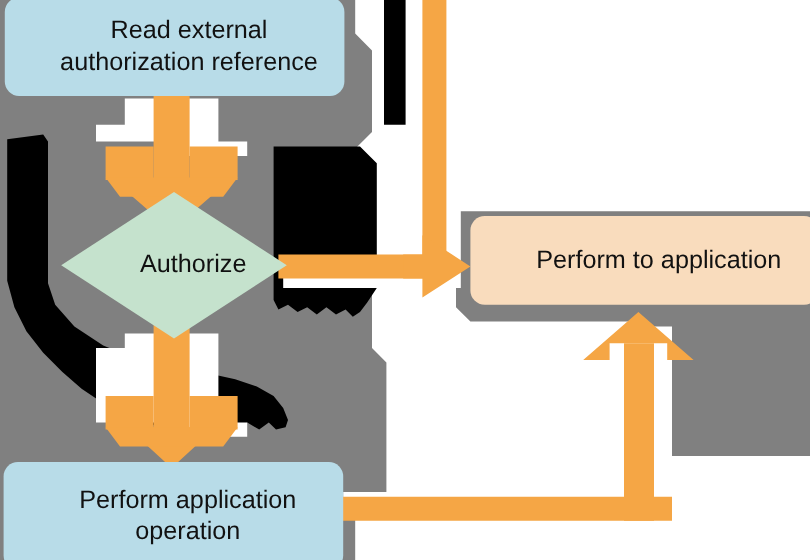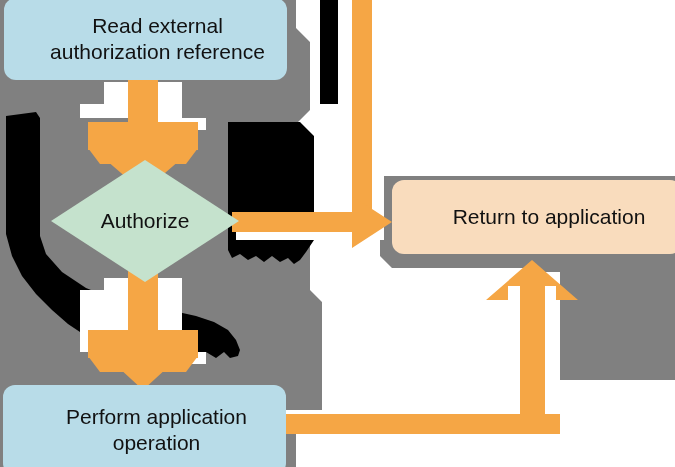--- a/index.html
+++ b/index.html
@@ -57,21 +57,21 @@
   }
   #box-perform {
     left: 3px; top: 385px; width: 283px; height: 90px;
     background: #b8dce8;
   }
   #box-return {
     left: 392px; top: 180px; width: 290px; height: 74px;
     background: #f9dcbd;
   }
   #diamond-authorize-label {
-    left: 52px; top: 196px; width: 186px; height: 50px;
+    left: 68px; top: 196px; width: 186px; height: 50px;
   }
 </style>
 </head>
 <body>
 
 <div id="canvas">
 
   <svg id="bg-svg" viewBox="0 0 675 467" xmlns="http://www.w3.org/2000/svg">
     <rect x="0" y="0" width="675" height="467" fill="#ffffff"></rect>
 
@@ -162,16 +162,16 @@
     <span class="node-label">Read external
 authorization reference</span>
   </div>
 
   <div class="node node-box" id="box-perform">
     <span class="node-label">Perform application
 operation</span>
   </div>
 
   <div class="node node-box" id="box-return">
-    <span class="node-label">Return to application</span>
+    <span class="node-label">Perform to application</span>
   </div>
 
 </div>
 
 </body></html>

